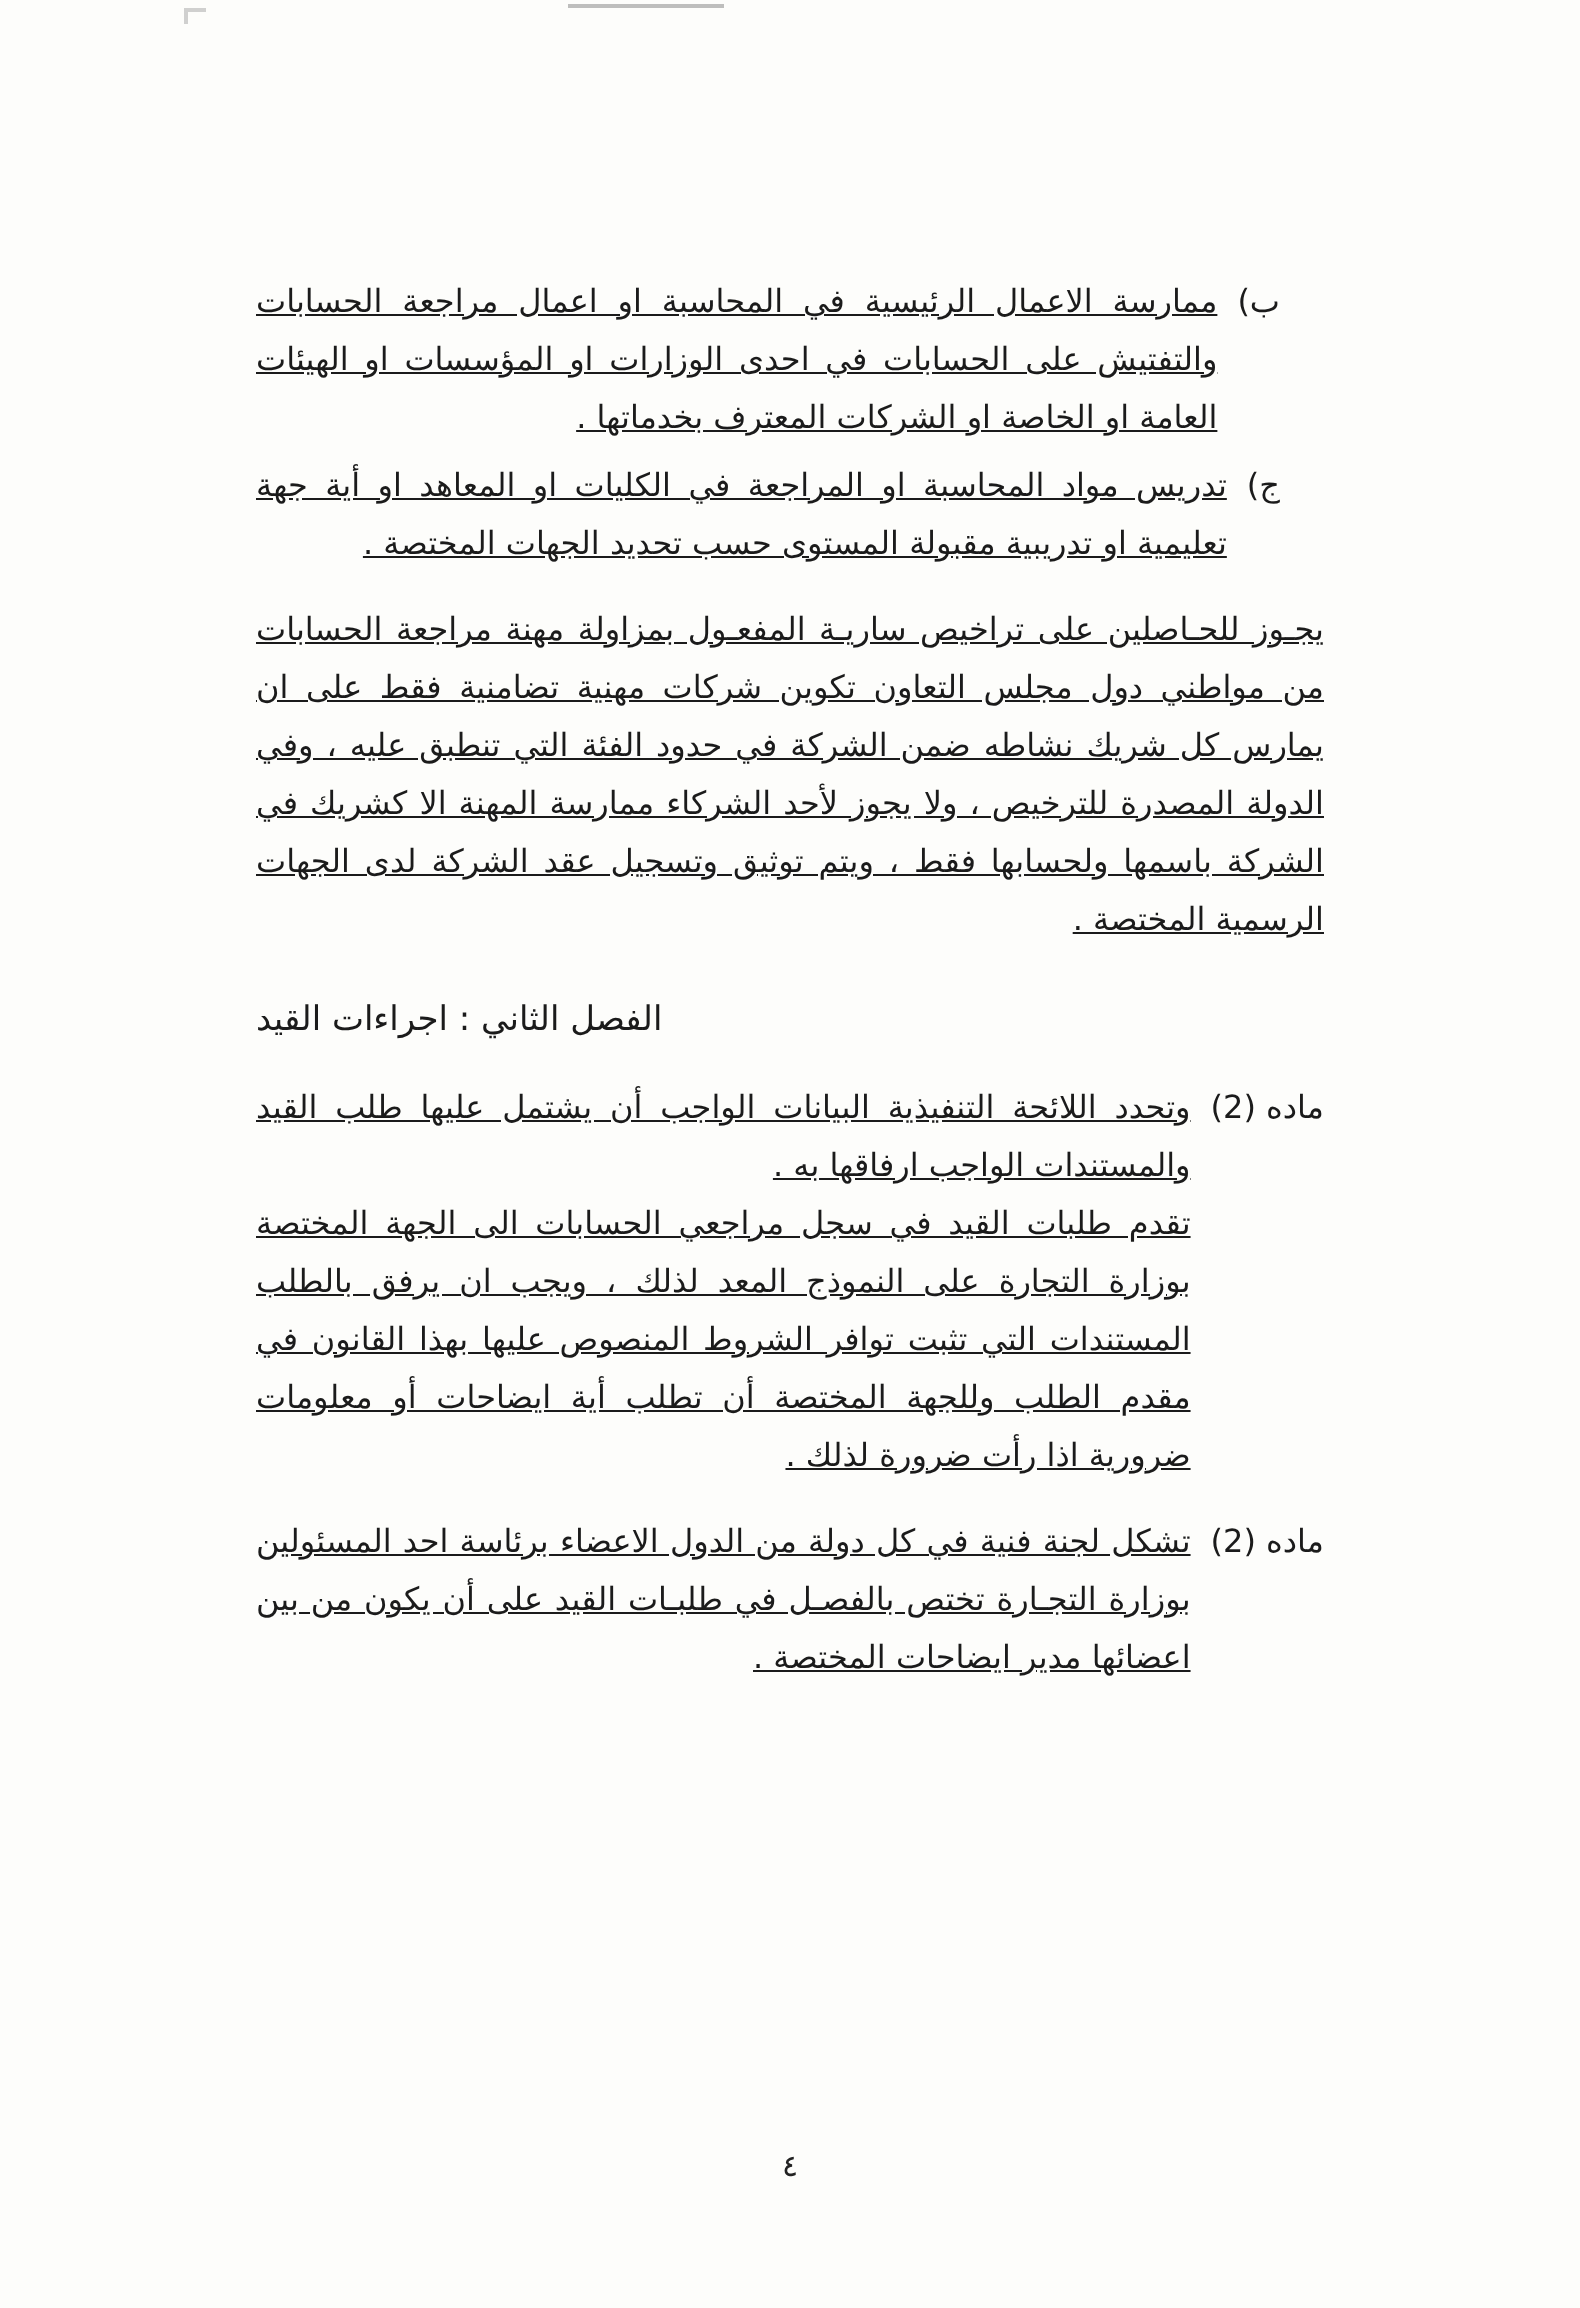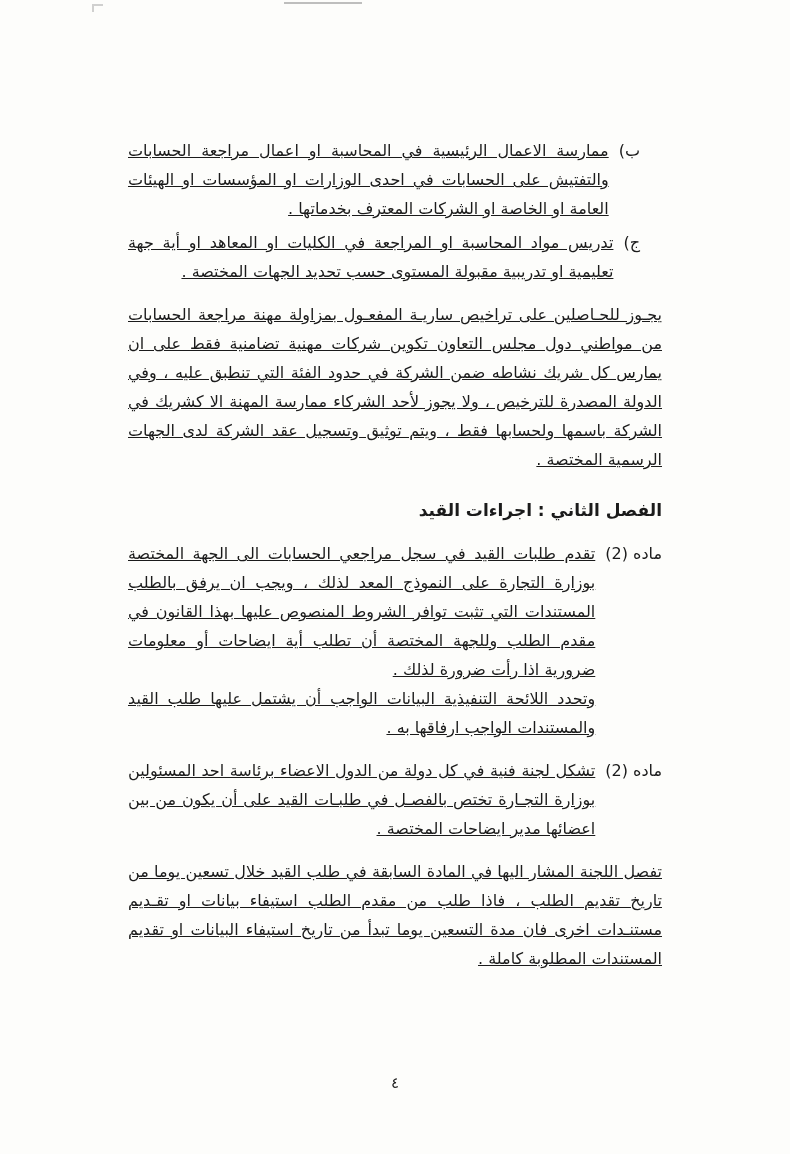--- a/index.html
+++ b/index.html
@@ -44,22 +44,22 @@
   .marker {
     flex: 0 0 auto;
     margin-left: 10px;
     white-space: nowrap;
   }
   .article .marker { min-width: 56px; }
   .btext { flex: 1 1 auto; text-decoration: underline; }
   .btext p { margin: 0; }
   .chapter-heading {
     direction: rtl;
-    text-align: right;
-    font-weight: bold;
+    text-align: left;
+    font-weight: normal;
     font-size: 17px;
     margin: 22px 0 10px 0;
   }
   .page-number {
     position: absolute;
     bottom: 62px;
     left: 0; right: 0;
     text-align: center;
     font-size: 15px;
     color: #222;
@@ -85,29 +85,28 @@
 
   <div class="block article">
     <div class="btext">يجـوز للحـاصلين على تراخيص ساريـة المفعـول بمزاولة مهنة مراجعة الحسابات من مواطني دول مجلس التعاون تكوين شركات مهنية تضامنية فقط على ان يمارس كل شريك نشاطه ضمن الشركة في حدود الفئة التي تنطبق عليه ، وفي الدولة المصدرة للترخيص ، ولا يجوز لأحد الشركاء ممارسة المهنة الا كشريك في الشركة باسمها ولحسابها فقط ، ويتم توثيق وتسجيل عقد الشركة لدى الجهات الرسمية المختصة .</div>
   </div>
 
   <h2 class="chapter-heading">الفصل الثاني : اجراءات القيد</h2>
 
   <div class="block article">
     <span class="marker">ماده (2)</span>
     <div class="btext">
+      <p>وتحدد اللائحة التنفيذية البيانات الواجب أن يشتمل عليها طلب القيد والمستندات الواجب ارفاقها به .</p>
       <p>تقدم طلبات القيد في سجل مراجعي الحسابات الى الجهة المختصة بوزارة التجارة على النموذج المعد لذلك ، ويجب ان يرفق بالطلب المستندات التي تثبت توافر الشروط المنصوص عليها بهذا القانون في مقدم الطلب وللجهة المختصة أن تطلب أية ايضاحات أو معلومات ضرورية اذا رأت ضرورة لذلك .</p>
-      <p>وتحدد اللائحة التنفيذية البيانات الواجب أن يشتمل عليها طلب القيد والمستندات الواجب ارفاقها به .</p>
     </div>
   </div>
 
   <div class="block article">
     <span class="marker">ماده (2)</span>
     <div class="btext">تشكل لجنة فنية في كل دولة من الدول الاعضاء برئاسة احد المسئولين بوزارة التجـارة تختص بالفصـل في طلبـات القيد على أن يكون من بين اعضائها مدير ايضاحات المختصة .</div>
   </div>
 
   <div class="block article">
-    <div class="btext">تفصل اللجنة المشار اليها في المادة السابقة في طلب القيد خلال تسعين يوما من تاريخ تقديم الطلب ، فاذا طلب من مقدم الطلب استيفاء بيانات او تقـديم مستنـدات اخرى فان مدة التسعين يوما تبدأ من تاريخ استيفاء البيانات او تقديم المستندات المطلوبة كاملة .</div>
   </div>
 
 </main>
 
 <div class="page-number">٤</div>
 
 </body></html>

